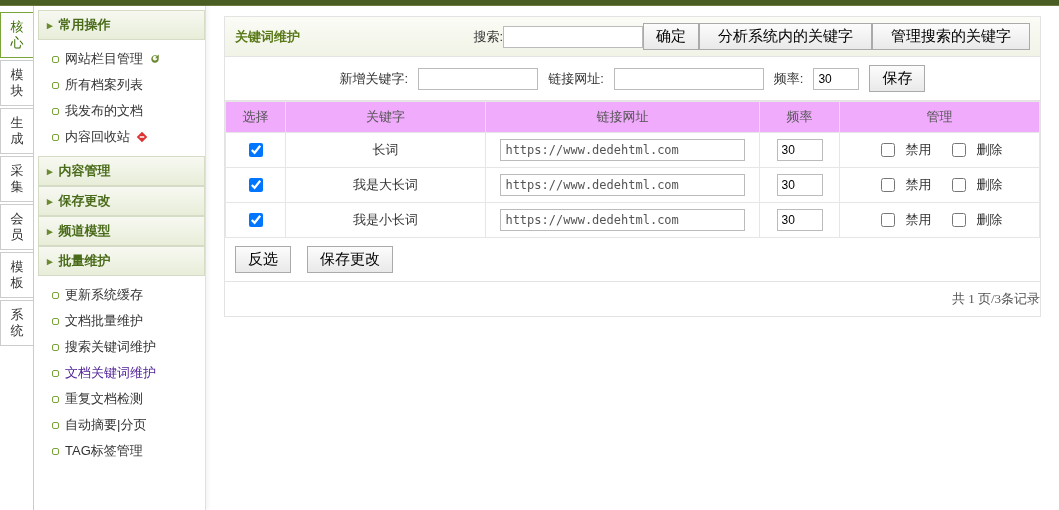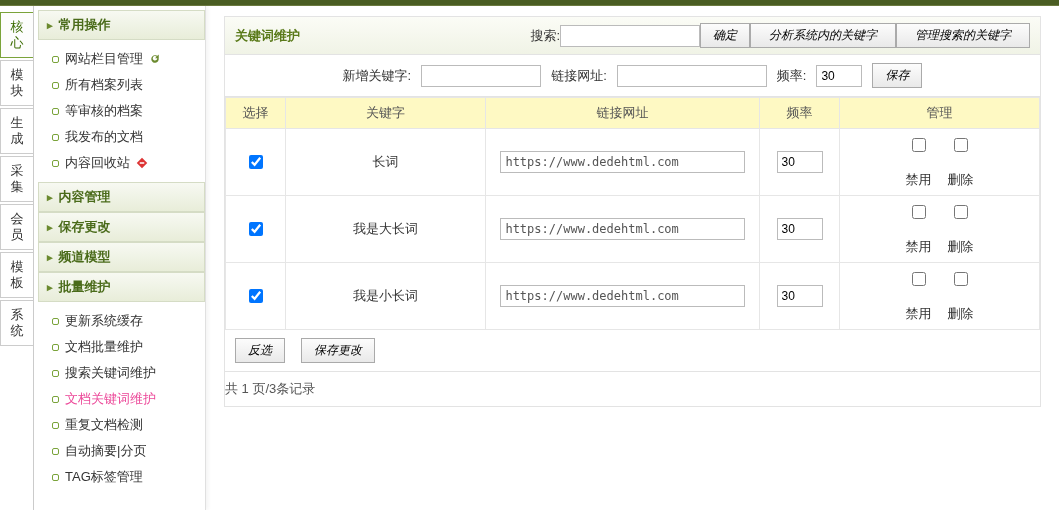--- a/index.html
+++ b/index.html
@@ -55,21 +55,21 @@
   .section-head .chevron { color:#6b8a2f; font-size:11px;}
   .menu { padding:6px 0 6px 10px; }
   .menu-item {
     display:flex;
     align-items:center;
     gap:6px;
     padding:4px 4px;
     cursor:pointer;
     color:#333;
   }
-  .menu-item.active { color:#ec4899; }
+  .menu-item.active { color:#4c1d95; }
   .bullet {
     width:7px;height:7px;border:1px solid #7aa33a;border-radius:2px;
     display:inline-block; flex-shrink:0;
   }
   .mini-icon { width:12px;height:12px; display:inline-block;}
   .mini-icon svg{width:12px;height:12px;display:block;}
   .content { flex:1; padding:10px 18px; }
   .panel {
     border:1px solid #e3e3e3;
   }
@@ -81,40 +81,39 @@
     border-bottom:1px solid #e3e3e3;
   }
   .panel-title { color:#5a7a1a; font-weight:bold; margin-right:auto;}
   .txt {
     border:1px solid #bbb; height:22px; padding:2px 4px; font-size:12px; background:#fff;
   }
   .btn {
     border:1px solid #aaa;
     background:linear-gradient(#fcfcfc,#e9e9e9);
     padding:3px 12px;
-    font-size:12px;
+    font-size:15px;
     cursor:pointer;
-    font-style:italic;
   }
   .btn.wide { padding:3px 18px; }
   .addrow {
     display:flex; align-items:center; gap:10px;
     padding:8px 10px; border-bottom:1px solid #e3e3e3; justify-content:center;
   }
   table.grid { width:100%; border-collapse:collapse; }
   table.grid th, table.grid td {
     border:1px solid #e6e6e6; padding:6px 8px; text-align:center; font-weight:normal;
   }
-  table.grid th { background:#fef9c3; color:#555;}
+  table.grid th { background:#f0abfc; color:#555;}
   .cell-input { width:95%; }
   .freq-input { width:46px; text-align:left;}
   .chk { width:14px;height:14px; }
-  .chk-label { display:inline-flex;align-items:center;gap:16px; margin:0 8px; cursor:pointer;flex-direction:column;}
+  .chk-label { display:inline-flex;align-items:center;gap:8px; margin:0 8px; cursor:pointer;}
   .bottom-actions { padding:8px 10px; display:flex; gap:16px;}
-  .pager { text-align:left; padding:8px 0; border-top:1px solid #e3e3e3; color:#555;}
+  .pager { text-align:right; padding:8px 0; border-top:1px solid #e3e3e3; color:#555;font-family:Liberation Serif, serif;}
   .search-box{ width:140px;}
 </style>
 </head>
 <body>
 
 <div class="topbar"></div>
 <div class="layout">
   <div class="leftnav" id="leftnav">
       <div class="item active">核<br>心</div>
       <div class="item">模<br>块</div>
@@ -138,24 +137,20 @@
               <path fill="#6b8a2f" d="M8 3a5 5 0 1 0 4.9 4H11a3 3 0 1 1-.9-2.1L8 7h5V2l-1.7 1.7A5 5 0 0 0 8 3z"></path>
             </svg>
           </span>
         </div>
         <div class="menu-item">
           <span class="bullet"></span>
           <span>所有档案列表</span>
         </div>
         <div class="menu-item">
           <span class="bullet"></span>
-          <span>等审核的档案</span>
-        </div>
-        <div class="menu-item">
-          <span class="bullet"></span>
           <span>我发布的文档</span>
         </div>
         <div class="menu-item">
           <span class="bullet"></span>
           <span>内容回收站</span>
           <span class="mini-icon">
             <svg viewBox="0 0 16 16">
               <path fill="#d33" d="M8 1l7 7-7 7-7-7z"></path>
               <path fill="#fff" d="M5 7h6v2H5z"></path>
             </svg>

